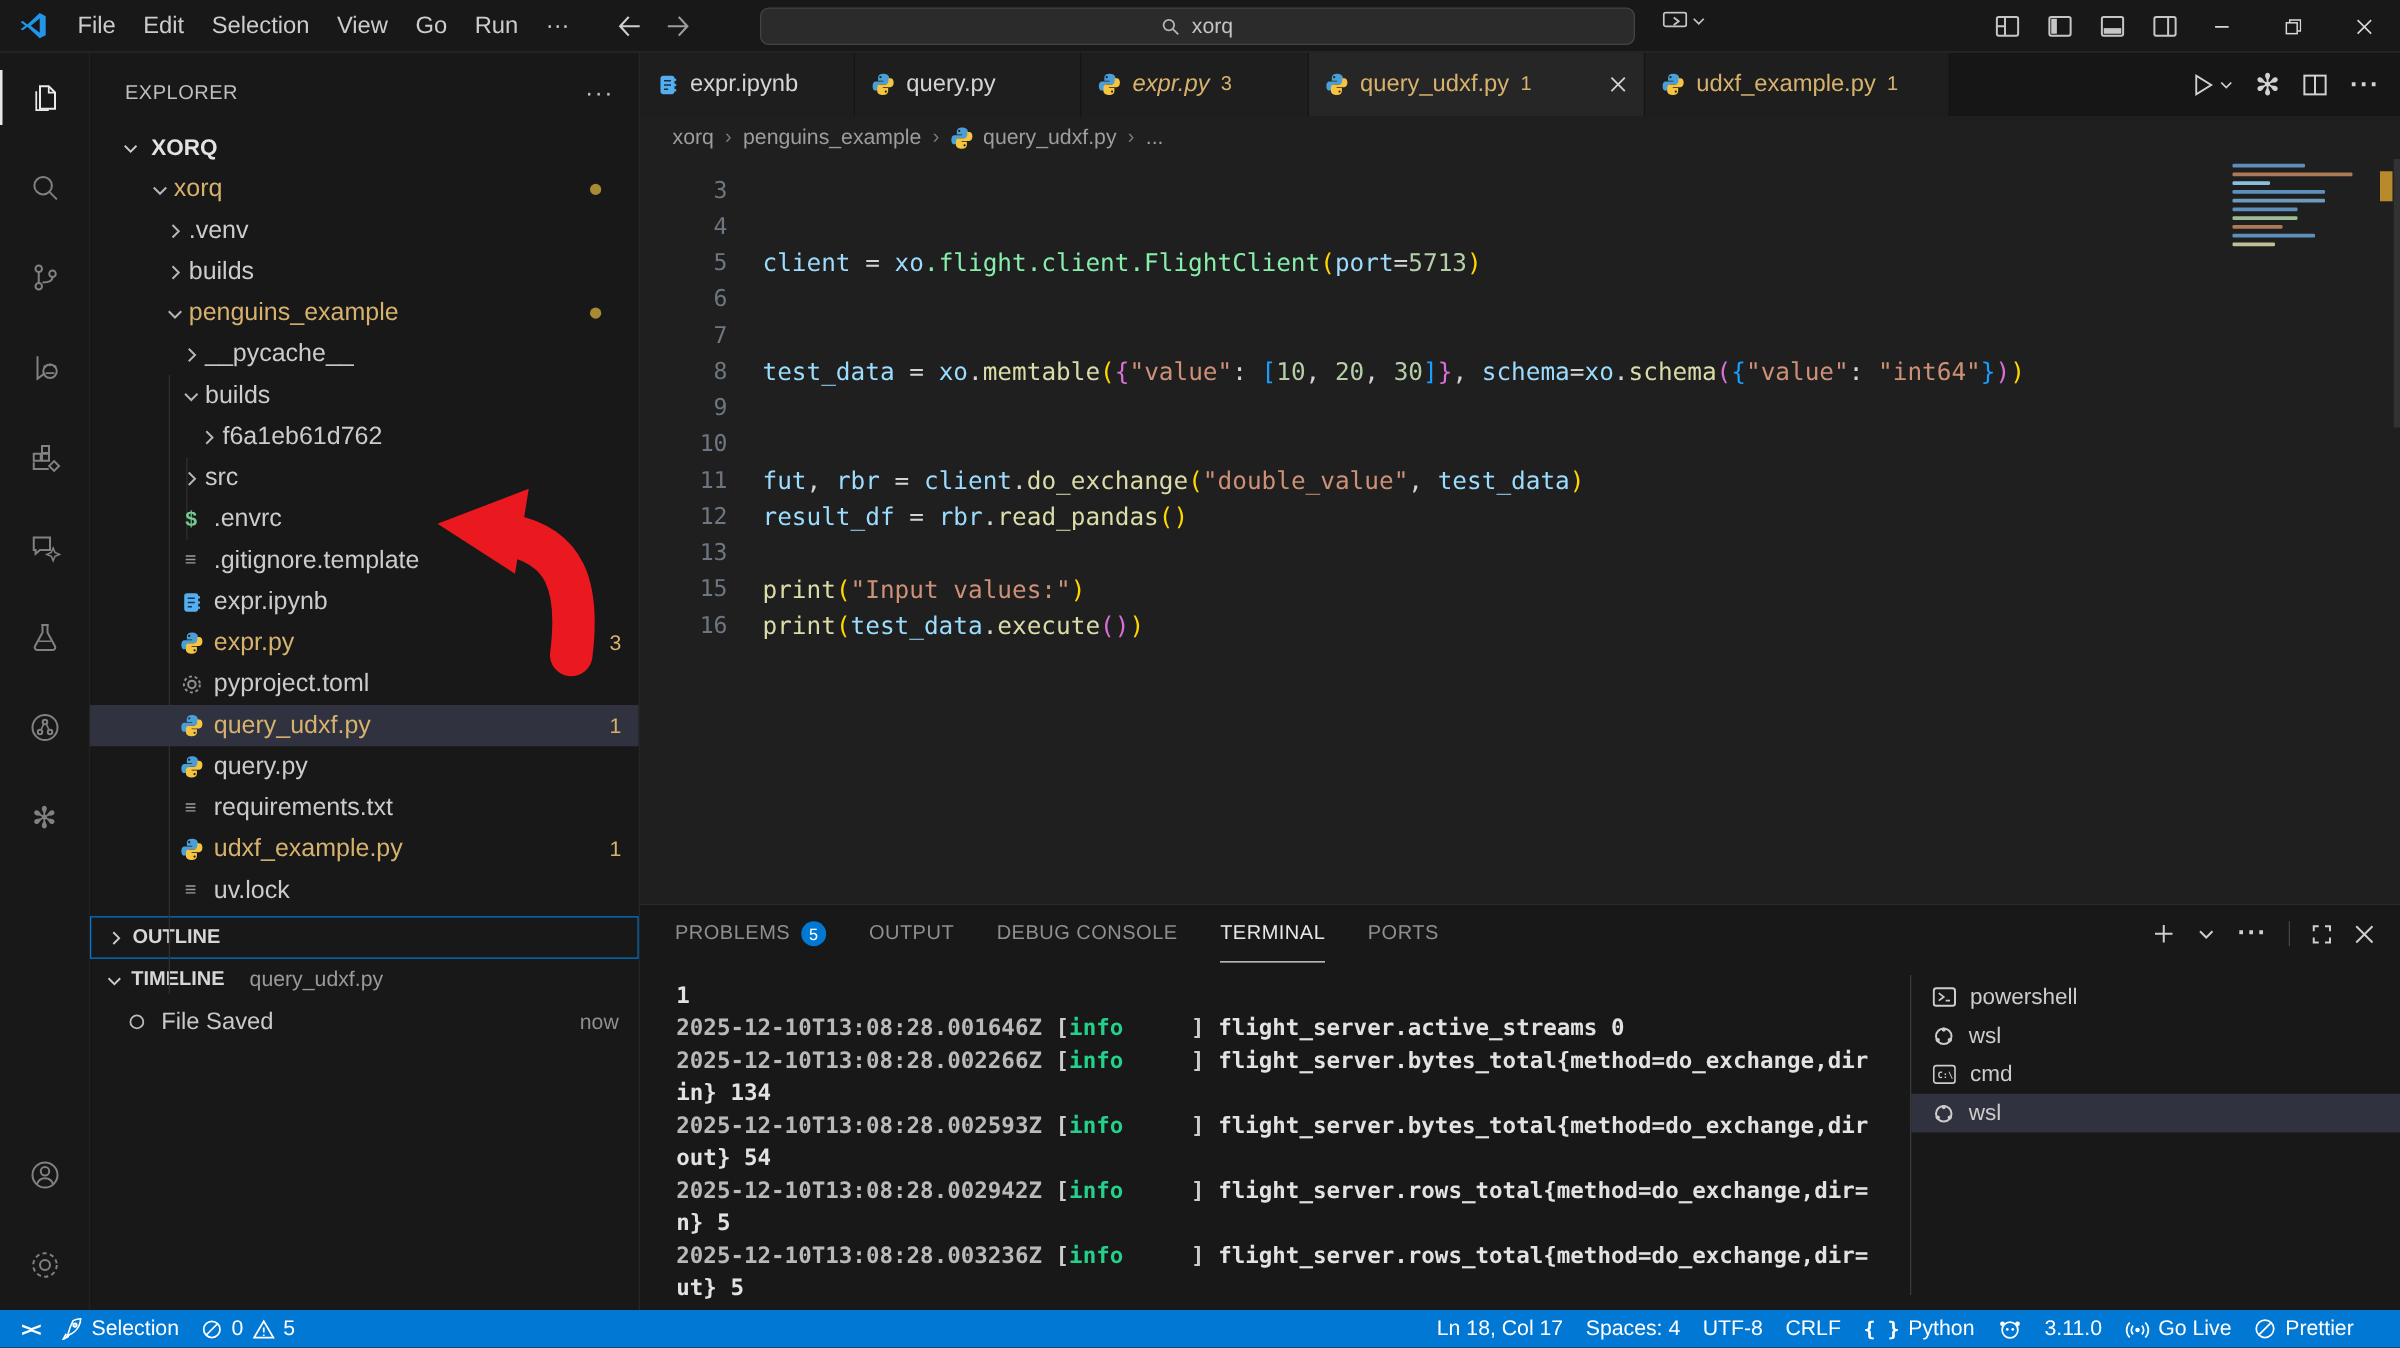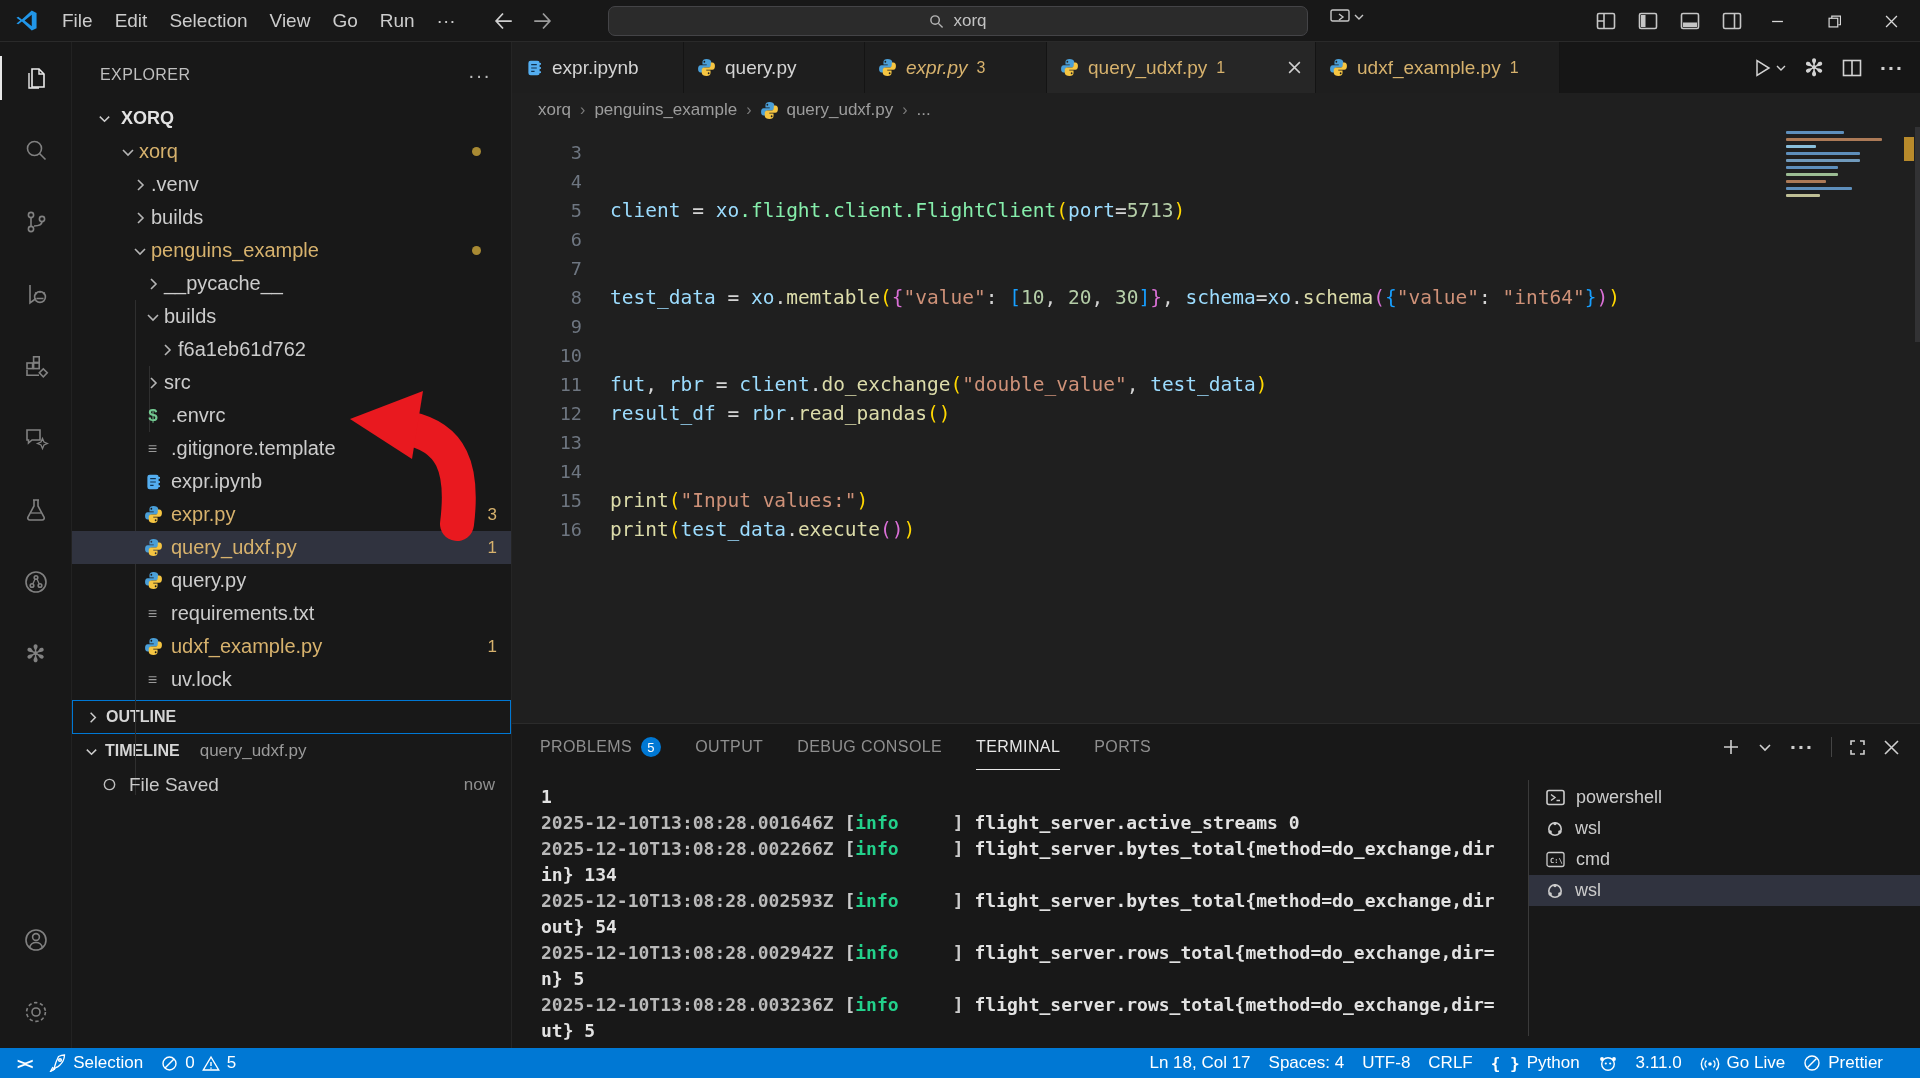--- a/index.html
+++ b/index.html
@@ -392,20 +392,30 @@
       <span class="ficon">
             <svg width="19" height="19" viewBox="0 0 16 16">
               <path fill="#4a9fd8" d="M8 .8C5.9.8 4.6 1.7 4.6 3.3v2.2h3.6v.6H3.1C1.6 6.1.9 7.4.9 9.2c0 1.8.7 3 2.2 3h1.3v-2c0-1.3 1-2.3 2.3-2.3h3.3c1.1 0 2-.9 2-2V3.3C12 1.7 10.1.8 8 .8zM6.2 2.4a.7.7 0 1 1 0 1.5.7.7 0 0 1 0-1.5z"></path>
               <path fill="#f5c542" d="M8 15.2c2.1 0 3.4-.9 3.4-2.5v-2.2H7.8v-.6h5.1c1.5 0 2.2-1.3 2.2-3.1 0-1.8-.7-3-2.2-3h-1.3v2c0 1.3-1 2.3-2.3 2.3H6c-1.1 0-2 .9-2 2v2.6c0 1.6 1.9 2.5 4 2.5zm1.8-1.6a.7.7 0 1 1 0-1.5.7.7 0 0 1 0 1.5z"></path>
             </svg>
           </span>
           <span class="lbl warn-name">expr.py</span>
 
       <span class="row-badge">3</span>
     </div>
+        <div class="tree-row" style="padding-left:70px;">
+      <span class="ficon">
+            <svg width="17" height="17" viewBox="0 0 17 17" fill="none" stroke="currentColor" stroke-width="1.6" style="color:#8f8f8f">
+              <circle cx="8.5" cy="8.5" r="3"></circle>
+              <circle cx="8.5" cy="8.5" r="6.4" stroke-dasharray="2.4 2.2"></circle>
+            </svg>
+          </span>
+          <span class="lbl">pyproject.toml</span>
+
+    </div>
         <div class="tree-row selected" style="padding-left:70px;">
       <span class="ficon">
             <svg width="19" height="19" viewBox="0 0 16 16">
               <path fill="#4a9fd8" d="M8 .8C5.9.8 4.6 1.7 4.6 3.3v2.2h3.6v.6H3.1C1.6 6.1.9 7.4.9 9.2c0 1.8.7 3 2.2 3h1.3v-2c0-1.3 1-2.3 2.3-2.3h3.3c1.1 0 2-.9 2-2V3.3C12 1.7 10.1.8 8 .8zM6.2 2.4a.7.7 0 1 1 0 1.5.7.7 0 0 1 0-1.5z"></path>
               <path fill="#f5c542" d="M8 15.2c2.1 0 3.4-.9 3.4-2.5v-2.2H7.8v-.6h5.1c1.5 0 2.2-1.3 2.2-3.1 0-1.8-.7-3-2.2-3h-1.3v2c0 1.3-1 2.3-2.3 2.3H6c-1.1 0-2 .9-2 2v2.6c0 1.6 1.9 2.5 4 2.5zm1.8-1.6a.7.7 0 1 1 0-1.5.7.7 0 0 1 0 1.5z"></path>
             </svg>
           </span>
           <span class="lbl warn-name">query_udxf.py</span>
 
       <span class="row-badge">1</span>
@@ -629,25 +639,20 @@
       <span class="ltext"><span style="color:#9cdcfe">fut</span><span style="color:#d4d4d4">, </span><span style="color:#9cdcfe">rbr</span><span style="color:#d4d4d4"> = </span><span style="color:#9cdcfe">client</span><span style="color:#d4d4d4">.</span><span style="color:#dcdcaa">do_exchange</span><span style="color:#ffd700">(</span><span style="color:#ce9178">"double_value"</span><span style="color:#d4d4d4">, </span><span style="color:#9cdcfe">test_data</span><span style="color:#ffd700">)</span></span>
     </div>
         <div class="code-row">
       
       <span class="lnum" style="">12</span>
       <span class="ltext"><span style="color:#9cdcfe">result_df</span><span style="color:#d4d4d4"> = </span><span style="color:#9cdcfe">rbr</span><span style="color:#d4d4d4">.</span><span style="color:#dcdcaa">read_pandas</span><span style="color:#ffd700">(</span><span style="color:#ffd700">)</span></span>
     </div>
         <div class="code-row">
       
       <span class="lnum" style="">13</span>
-      <span class="ltext"></span>
-    </div>
-        <div class="code-row">
-      
-      <span class="lnum" style="">14</span>
       <span class="ltext"></span>
     </div>
         <div class="code-row">
       
       <span class="lnum" style="">15</span>
       <span class="ltext"><span style="color:#dcdcaa">print</span><span style="color:#ffd700">(</span><span style="color:#ce9178">"Input values:"</span><span style="color:#ffd700">)</span></span>
     </div>
         <div class="code-row">
       
       <span class="lnum" style="">16</span>

